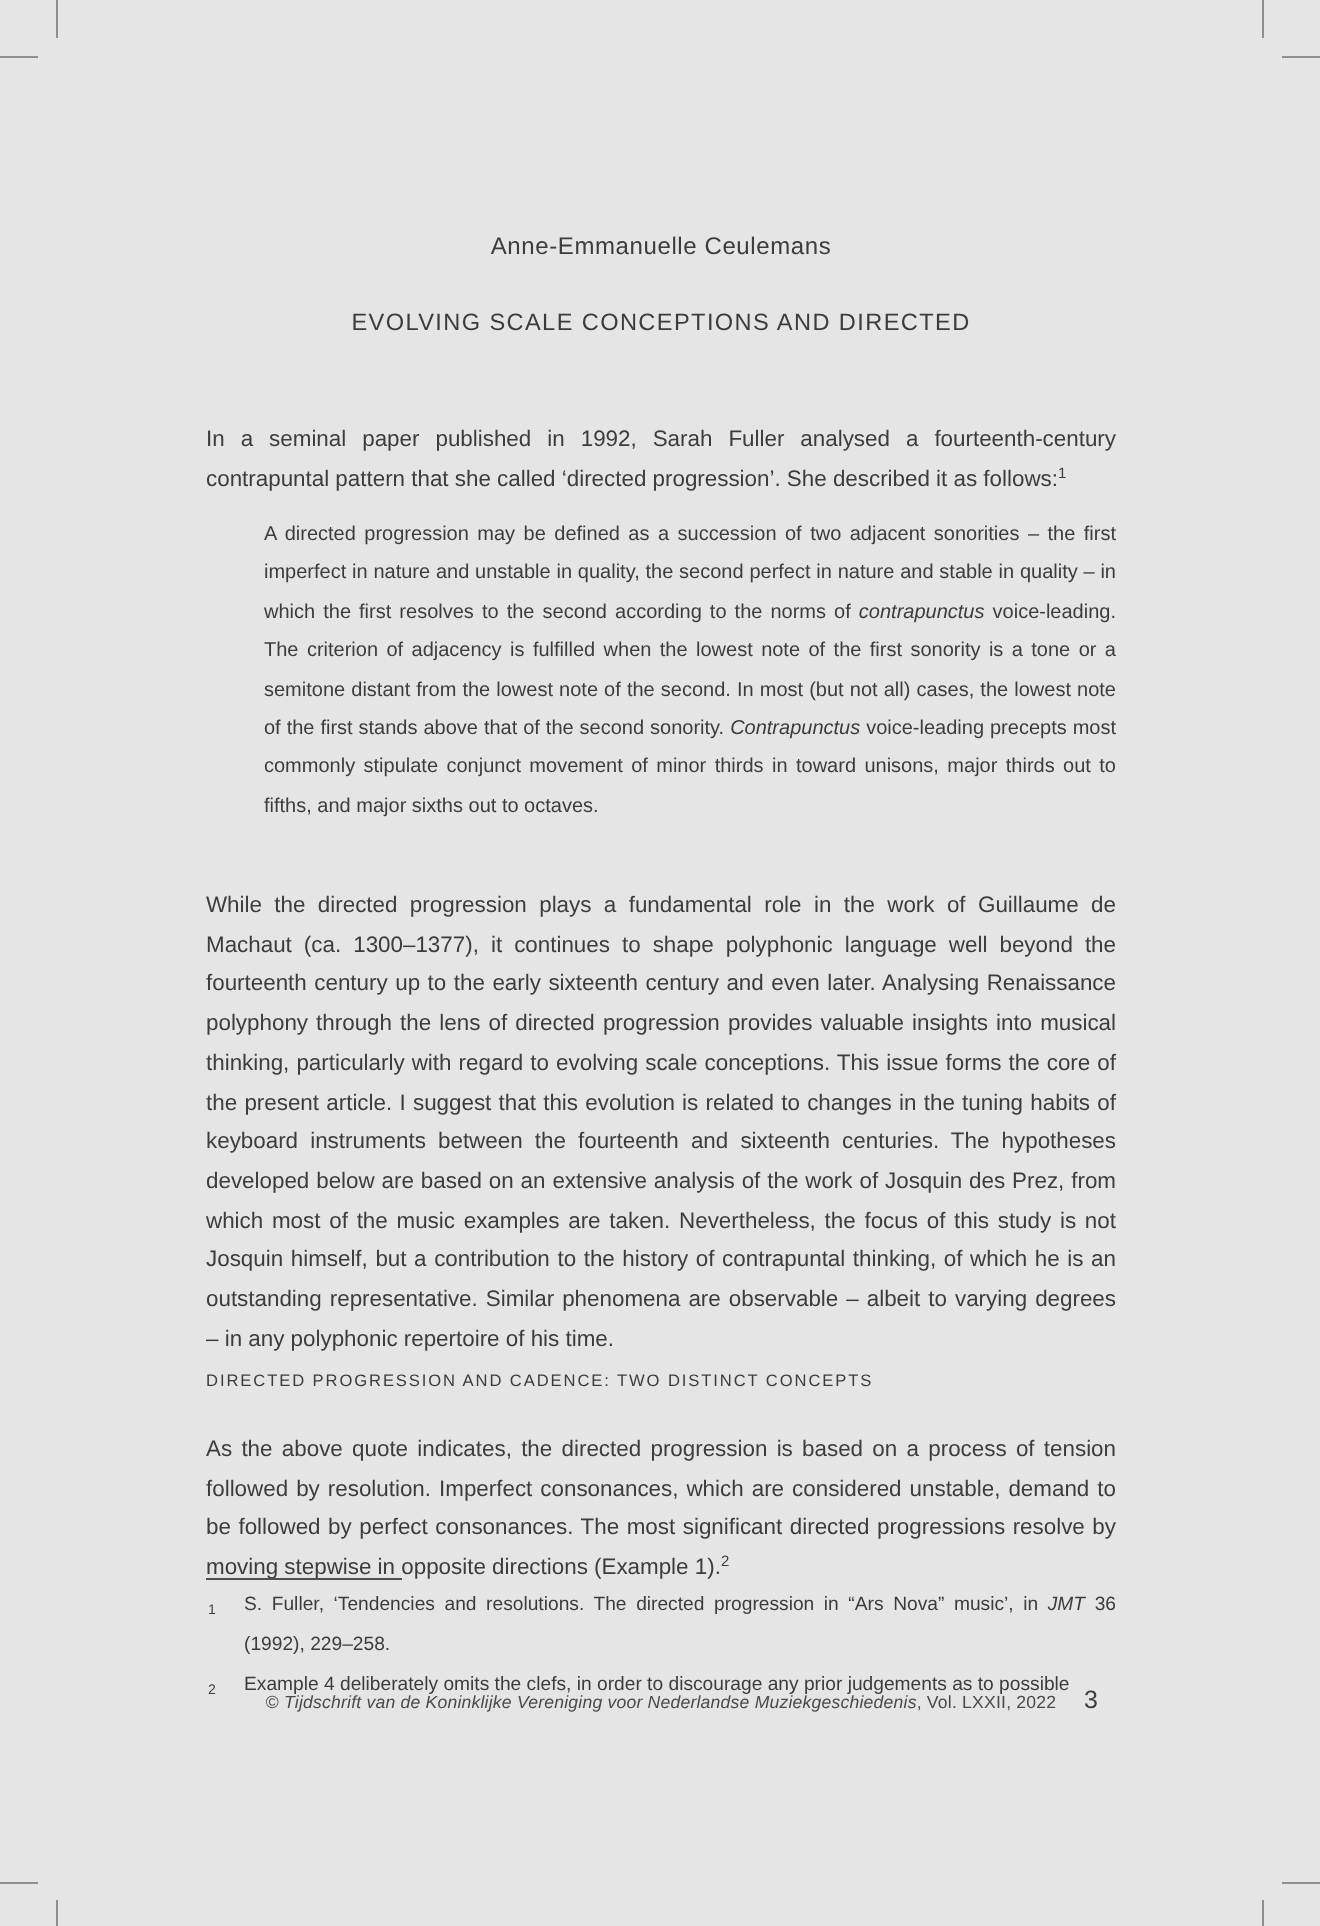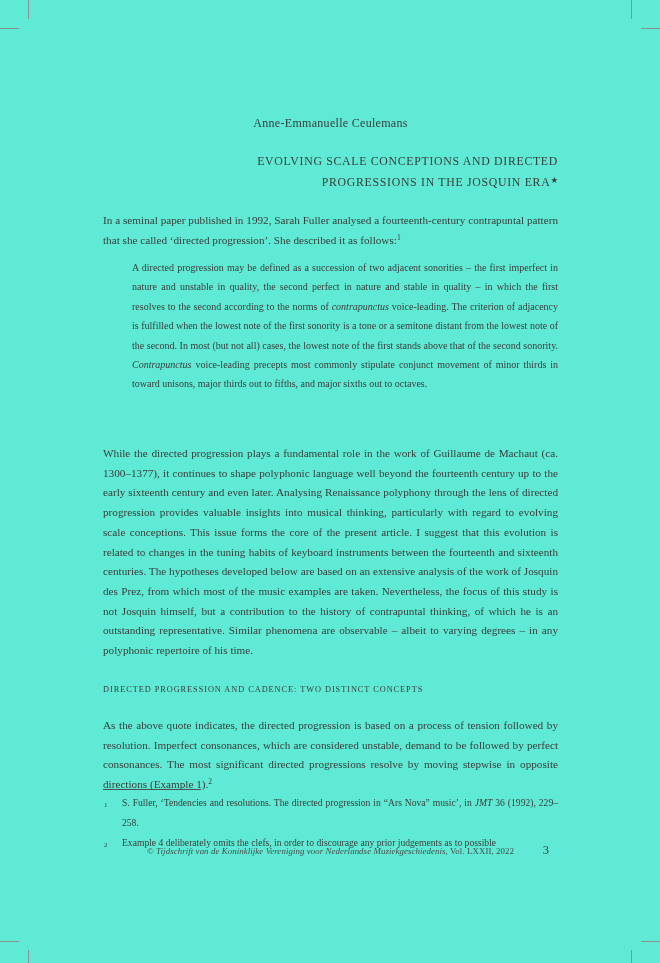--- a/index.html
+++ b/index.html
@@ -4,23 +4,23 @@
 <style>
   html, body {
     margin: 0;
     padding: 0;
     background: #ffffff;
   }
   .page {
     position: relative;
     width: 660px;
     height: 963px;
-    background: #5eead4;
+    background: #e5e5e5;
     overflow: hidden;
-    font-family: Liberation Serif, serif;
+    font-family: Liberation Sans, sans-serif;
     color: #3c3c3c;
   }
   .crop {
     position: absolute;
     background: #8f8f8f;
   }
   .crop.v { width: 1px; height: 19px; }
   .crop.h { width: 19px; height: 1px; }
 
   .content {
@@ -36,21 +36,21 @@
     top: 116px;
     width: 100%;
     text-align: center;
     font-size: 12px;
     letter-spacing: 0.3px;
   }
   .title {
     position: absolute;
     top: 152px;
     width: 100%;
-    text-align: right;
+    text-align: center;
     font-size: 11.8px;
     line-height: 19px;
     letter-spacing: 0.7px;
   }
   .star {
     font-size: 8.5px;
     vertical-align: 2.5px;
     letter-spacing: 0;
   }
   .body-text {
@@ -149,21 +149,20 @@
   <div class="crop h" style="left:0; top:941px;"></div>
   <div class="crop v" style="left:631px; top:950px;"></div>
   <div class="crop h" style="left:641px; top:941px;"></div>
 
   <div class="content">
 
     <div class="author">Anne-Emmanuelle Ceulemans</div>
 
     <div class="title">
       <div>EVOLVING SCALE CONCEPTIONS AND DIRECTED</div>
-      <div><span>PROGRESSIONS IN THE JOSQUIN ERA</span><span class="star">★</span></div>
     </div>
 
     <p class="body-text intro"><span>In a seminal paper published in 1992, Sarah Fuller analysed a fourteenth-century contrapuntal pattern that she called ‘directed progression’. She described it as follows:</span><sup class="ref">1</sup></p>
 
     <p class="quote"><span>A directed progression may be defined as a succession of two adjacent sonorities – the first imperfect in nature and unstable in quality, the second perfect in nature and stable in quality – in which the first resolves to the second according to the norms of </span><i>contrapunctus</i><span> voice-leading. The criterion of adjacency is fulfilled when the lowest note of the first sonority is a tone or a semitone distant from the lowest note of the second. In most (but not all) cases, the lowest note of the first stands above that of the second sonority. </span><i>Contrapunctus</i><span> voice-leading precepts most commonly stipulate conjunct movement of minor thirds in toward unisons, major thirds out to fifths, and major sixths out to octaves.</span></p>
 
     <p class="body-text body1">While the directed progression plays a fundamental role in the work of Guillaume de Machaut (ca. 1300–1377), it continues to shape polyphonic language well beyond the fourteenth century up to the early sixteenth century and even later. Analysing Renaissance polyphony through the lens of directed progression provides valuable insights into musical thinking, particularly with regard to evolving scale conceptions. This issue forms the core of the present article. I suggest that this evolution is related to changes in the tuning habits of keyboard instruments between the fourteenth and sixteenth centuries. The hypotheses developed below are based on an extensive analysis of the work of Josquin des Prez, from which most of the music examples are taken. Nevertheless, the focus of this study is not Josquin himself, but a contribution to the history of contrapuntal thinking, of which he is an outstanding representative. Similar phenomena are observable – albeit to varying degrees – in any polyphonic repertoire of his time.</p>
 
     <h2 class="heading">DIRECTED PROGRESSION AND CADENCE: TWO DISTINCT CONCEPTS</h2>
 

